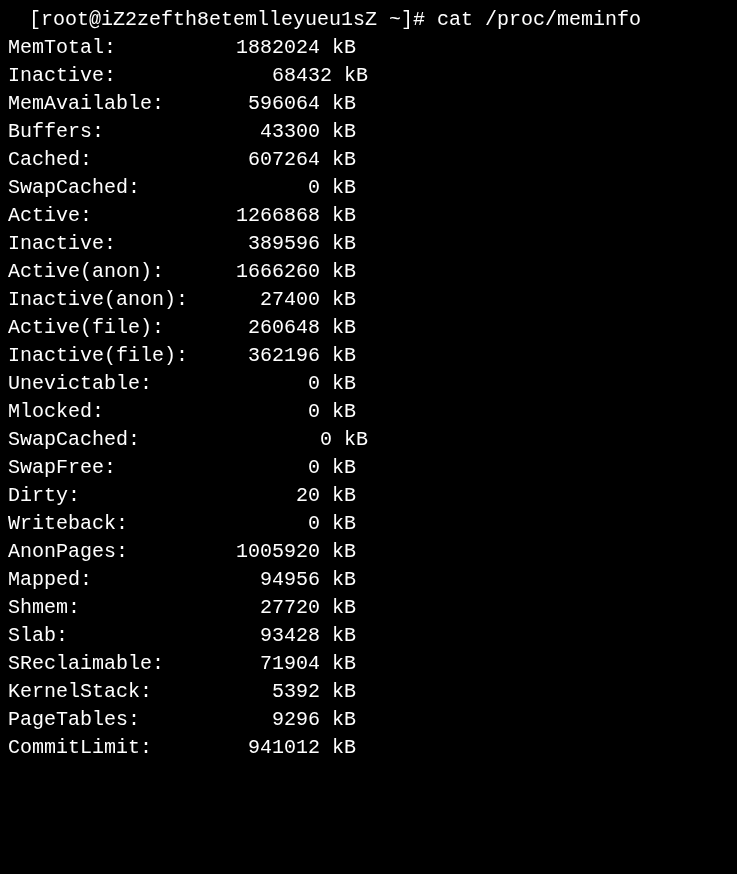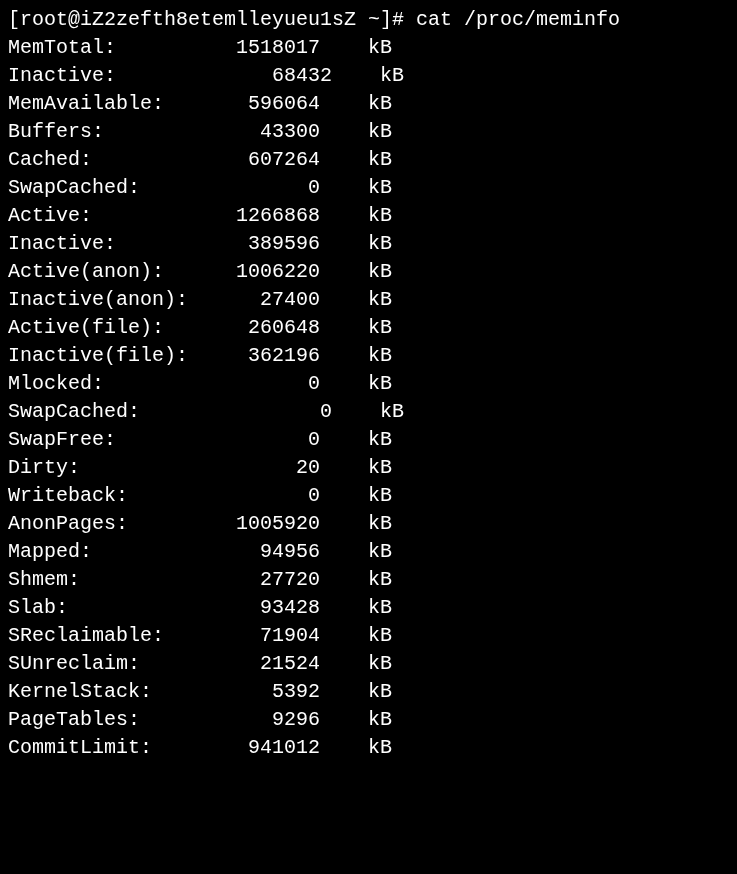--- a/index.html
+++ b/index.html
@@ -13,59 +13,59 @@
       font-family: "Courier New", Courier, monospace;
       font-size: 20px;
       padding: 6px 8px;
       width: 737px;
       height: 874px;
       overflow: hidden;
       line-height: 1.4;
     }
     .prompt-line {
       white-space: pre;
+      margin-left: 21px;
     }
     .mem-line {
       white-space: pre;
     }
     .label {
       display: inline-block;
     }
     .value {
       display: inline-block;
     }
     .unit {
       display: inline-block;
-      margin-left: 36px;
     }
   </style>
 </head>
 <body>
 
 <div class="prompt-line">[root@iZ2zefth8etemlleyueu1sZ ~]# cat /proc/meminfo</div>
 <div id="mem-output">
-    <div class="mem-line"><span class="label">MemTotal:</span>       <span class="value">   1518017</span> <span class="unit">kB</span></div>
+    <div class="mem-line"><span class="label">MemTotal:</span>       <span class="value">   1882024</span> <span class="unit">kB</span></div>
     <div class="mem-line"><span class="label">Inactive:</span>        <span class="value">     68432</span> <span class="unit">kB</span></div>
     <div class="mem-line"><span class="label">MemAvailable:</span>   <span class="value">    596064</span> <span class="unit">kB</span></div>
     <div class="mem-line"><span class="label">Buffers:</span>        <span class="value">     43300</span> <span class="unit">kB</span></div>
     <div class="mem-line"><span class="label">Cached:</span>         <span class="value">    607264</span> <span class="unit">kB</span></div>
     <div class="mem-line"><span class="label">SwapCached:</span>     <span class="value">         0</span> <span class="unit">kB</span></div>
     <div class="mem-line"><span class="label">Active:</span>         <span class="value">   1266868</span> <span class="unit">kB</span></div>
     <div class="mem-line"><span class="label">Inactive:</span>       <span class="value">    389596</span> <span class="unit">kB</span></div>
-    <div class="mem-line"><span class="label">Active(anon):</span>   <span class="value">   1006220</span> <span class="unit">kB</span></div>
+    <div class="mem-line"><span class="label">Active(anon):</span>   <span class="value">   1666260</span> <span class="unit">kB</span></div>
     <div class="mem-line"><span class="label">Inactive(anon):</span> <span class="value">     27400</span> <span class="unit">kB</span></div>
     <div class="mem-line"><span class="label">Active(file):</span>   <span class="value">    260648</span> <span class="unit">kB</span></div>
     <div class="mem-line"><span class="label">Inactive(file):</span> <span class="value">    362196</span> <span class="unit">kB</span></div>
+    <div class="mem-line"><span class="label">Unevictable:</span>    <span class="value">         0</span> <span class="unit">kB</span></div>
     <div class="mem-line"><span class="label">Mlocked:</span>        <span class="value">         0</span> <span class="unit">kB</span></div>
     <div class="mem-line"><span class="label">SwapCached:</span>      <span class="value">         0</span> <span class="unit">kB</span></div>
     <div class="mem-line"><span class="label">SwapFree:</span>       <span class="value">         0</span> <span class="unit">kB</span></div>
     <div class="mem-line"><span class="label">Dirty:</span>          <span class="value">        20</span> <span class="unit">kB</span></div>
     <div class="mem-line"><span class="label">Writeback:</span>      <span class="value">         0</span> <span class="unit">kB</span></div>
     <div class="mem-line"><span class="label">AnonPages:</span>      <span class="value">   1005920</span> <span class="unit">kB</span></div>
     <div class="mem-line"><span class="label">Mapped:</span>         <span class="value">     94956</span> <span class="unit">kB</span></div>
     <div class="mem-line"><span class="label">Shmem:</span>          <span class="value">     27720</span> <span class="unit">kB</span></div>
     <div class="mem-line"><span class="label">Slab:</span>           <span class="value">     93428</span> <span class="unit">kB</span></div>
     <div class="mem-line"><span class="label">SReclaimable:</span>   <span class="value">     71904</span> <span class="unit">kB</span></div>
-    <div class="mem-line"><span class="label">SUnreclaim:</span>     <span class="value">     21524</span> <span class="unit">kB</span></div>
     <div class="mem-line"><span class="label">KernelStack:</span>    <span class="value">      5392</span> <span class="unit">kB</span></div>
     <div class="mem-line"><span class="label">PageTables:</span>     <span class="value">      9296</span> <span class="unit">kB</span></div>
     <div class="mem-line"><span class="label">CommitLimit:</span>    <span class="value">    941012</span> <span class="unit">kB</span></div>
   </div>
 
 </body></html>

